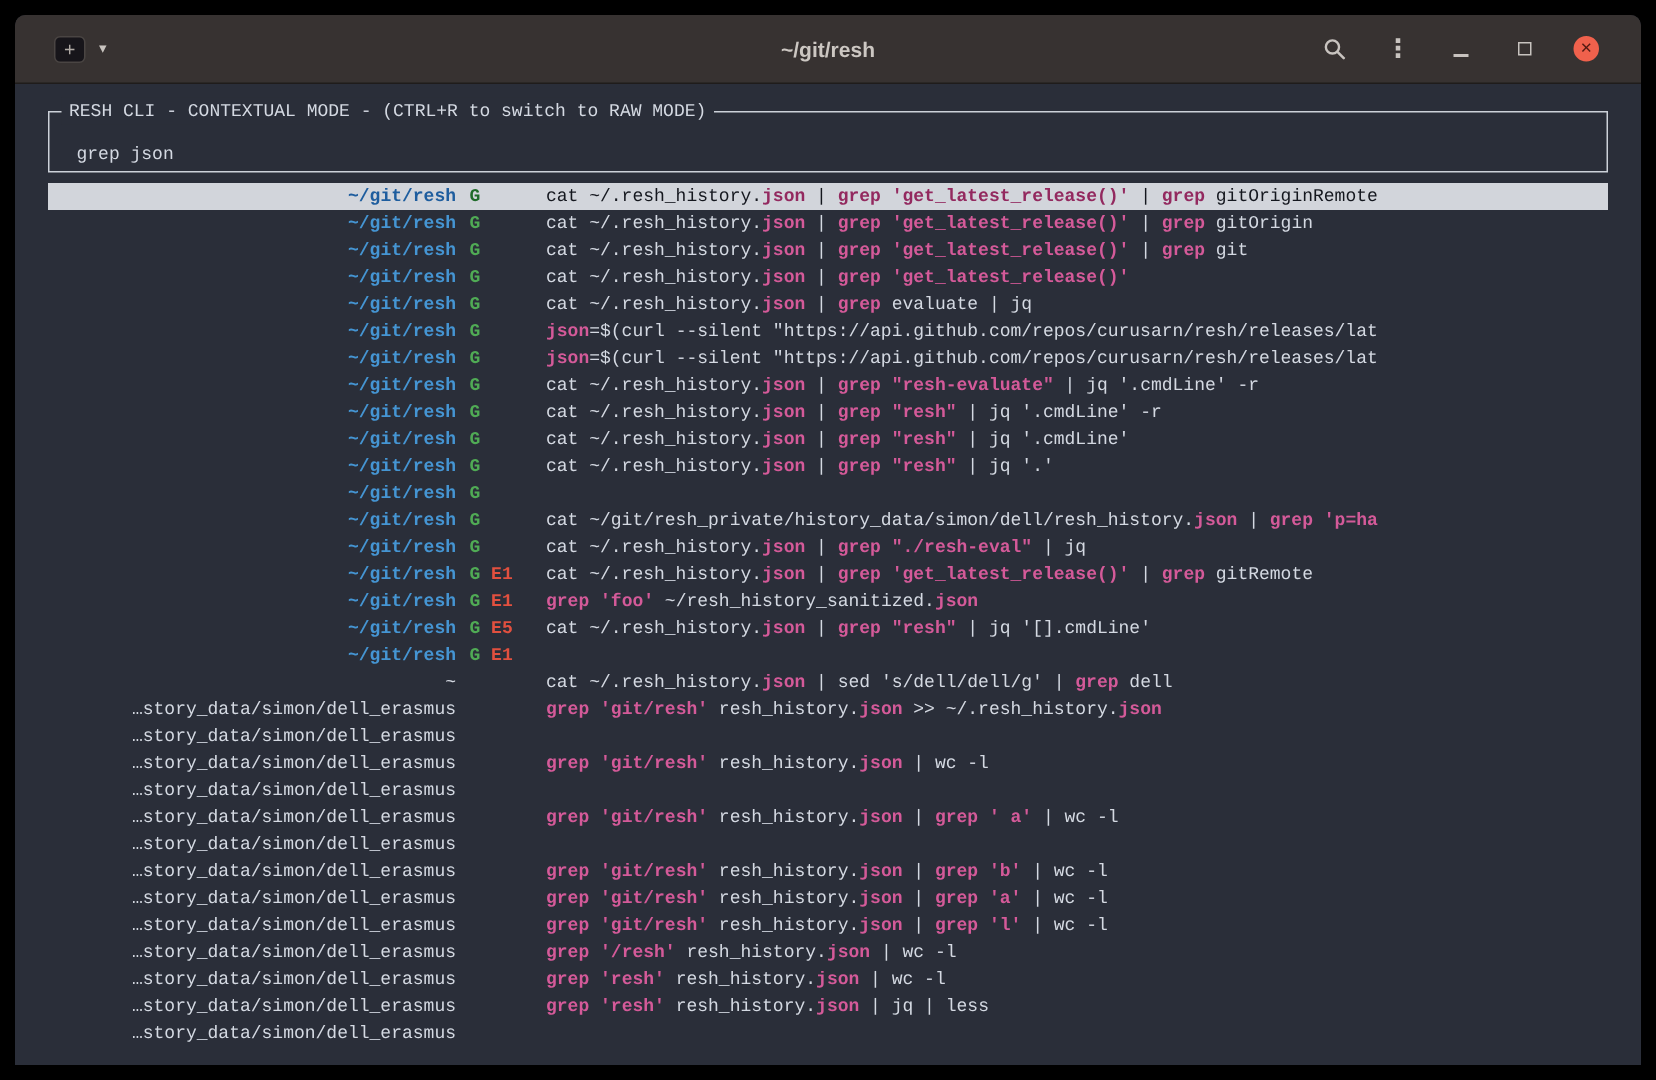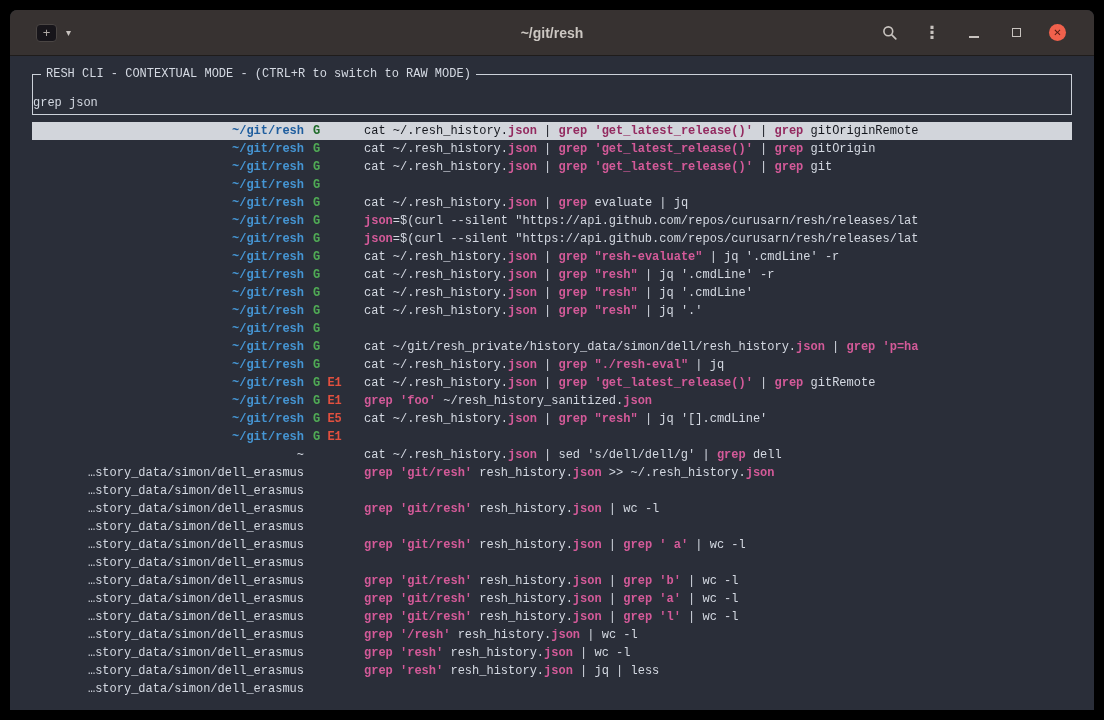--- a/index.html
+++ b/index.html
@@ -45,21 +45,21 @@
     color:var(--term-fg,#d4d9e2); font-size:12px; line-height:18px;font-family:Liberation Mono, monospace;
   }
   .resh-box {
     position:relative; height:41px; margin-top:10px; margin-bottom:7px;
     border:1px solid var(--box-border,#ccd1d9);
   }
   .box-title {
     position:absolute; top:-10px; left:8px; padding:0 5px;
     background:var(--term-bg,#2a2e39); white-space:pre;
   }
-  .query { position:absolute; left:0; bottom:2px; white-space:pre; }
+  .query { position:absolute; left:18px; bottom:2px; white-space:pre; }
 
   .rows { }
   .row { display:flex; height:18px; line-height:18px; white-space:pre; }
   .lcell { flex:none; width:272px; position:relative; text-align:right; overflow:hidden; }
   .host { position:absolute; left:0; top:18px; color:var(--host-red,#d95f51); }
   .path.blue  { color:var(--path-blue,#4595d3); font-weight:bold; }
   .path.plain { color:var(--term-fg,#d4d9e2); }
   .flags { flex:none; width:60px; padding-left:9px; font-weight:bold; overflow:hidden; }
   .fg { color:var(--flag-green,#50ab55); }
   .fe { color:var(--flag-red,#e2503f); }
@@ -106,21 +106,21 @@
 
   <div class="terminal">
     <div class="resh-box">
       <span class="box-title">RESH CLI - CONTEXTUAL MODE - (CTRL+R to switch to RAW MODE)</span>
       <div class="query">grep json</div>
     </div>
     <div class="rows">
         <div class="row selected"><span class="lcell"><span class="host"></span><span class="path blue">~/git/resh</span></span><span class="flags"><span class="fg">G</span></span><span class="cmd">cat ~/.resh_history.<span class="m">json</span> | <span class="m">grep</span> <span class="m">'get_latest_release()'</span> | <span class="m">grep</span> gitOriginRemote</span></div>
         <div class="row"><span class="lcell"><span class="host"></span><span class="path blue">~/git/resh</span></span><span class="flags"><span class="fg">G</span></span><span class="cmd">cat ~/.resh_history.<span class="m">json</span> | <span class="m">grep</span> <span class="m">'get_latest_release()'</span> | <span class="m">grep</span> gitOrigin</span></div>
         <div class="row"><span class="lcell"><span class="host"></span><span class="path blue">~/git/resh</span></span><span class="flags"><span class="fg">G</span></span><span class="cmd">cat ~/.resh_history.<span class="m">json</span> | <span class="m">grep</span> <span class="m">'get_latest_release()'</span> | <span class="m">grep</span> git</span></div>
-        <div class="row"><span class="lcell"><span class="host"></span><span class="path blue">~/git/resh</span></span><span class="flags"><span class="fg">G</span></span></div>
+        <div class="row"><span class="lcell"><span class="host"></span><span class="path blue">~/git/resh</span></span><span class="flags"><span class="fg">G</span></span><span class="cmd">cat ~/.resh_history.<span class="m">json</span> | <span class="m">grep</span> <span class="m">'get_latest_release()'</span></span></div>
         <div class="row"><span class="lcell"><span class="host">dell:</span><span class="path blue">~/git/resh</span></span><span class="flags"><span class="fg">G</span></span><span class="cmd">cat ~/.resh_history.<span class="m">json</span> | <span class="m">grep</span> evaluate | jq</span></div>
         <div class="row"><span class="lcell"><span class="host">dell:</span><span class="path blue">~/git/resh</span></span><span class="flags"><span class="fg">G</span></span><span class="cmd"><span class="m">json</span>=$(curl --silent "https://api.github.com/repos/curusarn/resh/releases/lat</span></div>
         <div class="row"><span class="lcell"><span class="host">dell:</span><span class="path blue">~/git/resh</span></span><span class="flags"><span class="fg">G</span></span><span class="cmd"><span class="m">json</span>=$(curl --silent "https://api.github.com/repos/curusarn/resh/releases/lat</span></div>
         <div class="row"><span class="lcell"><span class="host">dell:</span><span class="path blue">~/git/resh</span></span><span class="flags"><span class="fg">G</span></span><span class="cmd">cat ~/.resh_history.<span class="m">json</span> | <span class="m">grep</span> <span class="m">"resh-evaluate"</span> | jq '.cmdLine' -r</span></div>
         <div class="row"><span class="lcell"><span class="host">dell:</span><span class="path blue">~/git/resh</span></span><span class="flags"><span class="fg">G</span></span><span class="cmd">cat ~/.resh_history.<span class="m">json</span> | <span class="m">grep</span> <span class="m">"resh"</span> | jq '.cmdLine' -r</span></div>
         <div class="row"><span class="lcell"><span class="host">dell:</span><span class="path blue">~/git/resh</span></span><span class="flags"><span class="fg">G</span></span><span class="cmd">cat ~/.resh_history.<span class="m">json</span> | <span class="m">grep</span> <span class="m">"resh"</span> | jq '.cmdLine'</span></div>
         <div class="row"><span class="lcell"><span class="host">dell:</span><span class="path blue">~/git/resh</span></span><span class="flags"><span class="fg">G</span></span><span class="cmd">cat ~/.resh_history.<span class="m">json</span> | <span class="m">grep</span> <span class="m">"resh"</span> | jq '.'</span></div>
         <div class="row"><span class="lcell"><span class="host">dell:</span><span class="path blue">~/git/resh</span></span><span class="flags"><span class="fg">G</span></span></div>
         <div class="row"><span class="lcell"><span class="host">dell:</span><span class="path blue">~/git/resh</span></span><span class="flags"><span class="fg">G</span></span><span class="cmd">cat ~/git/resh_private/history_data/simon/dell/resh_history.<span class="m">json</span> | <span class="m">grep</span> <span class="m">'p=ha</span></span></div>
         <div class="row"><span class="lcell"><span class="host">dell:</span><span class="path blue">~/git/resh</span></span><span class="flags"><span class="fg">G</span></span><span class="cmd">cat ~/.resh_history.<span class="m">json</span> | <span class="m">grep</span> <span class="m">"./resh-eval"</span> | jq</span></div>

